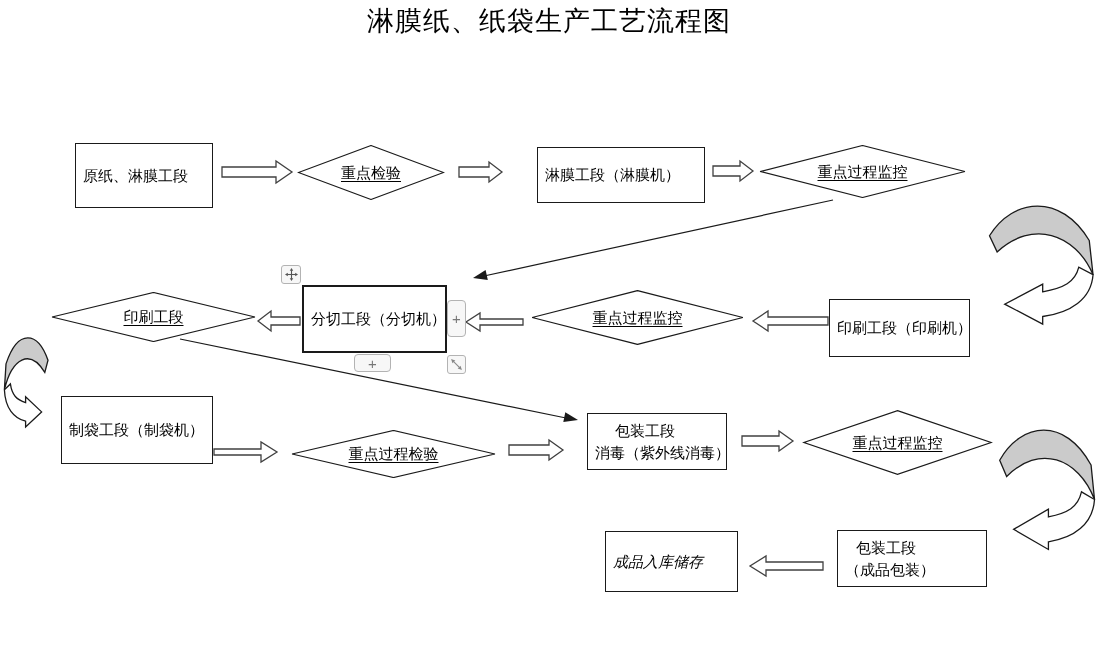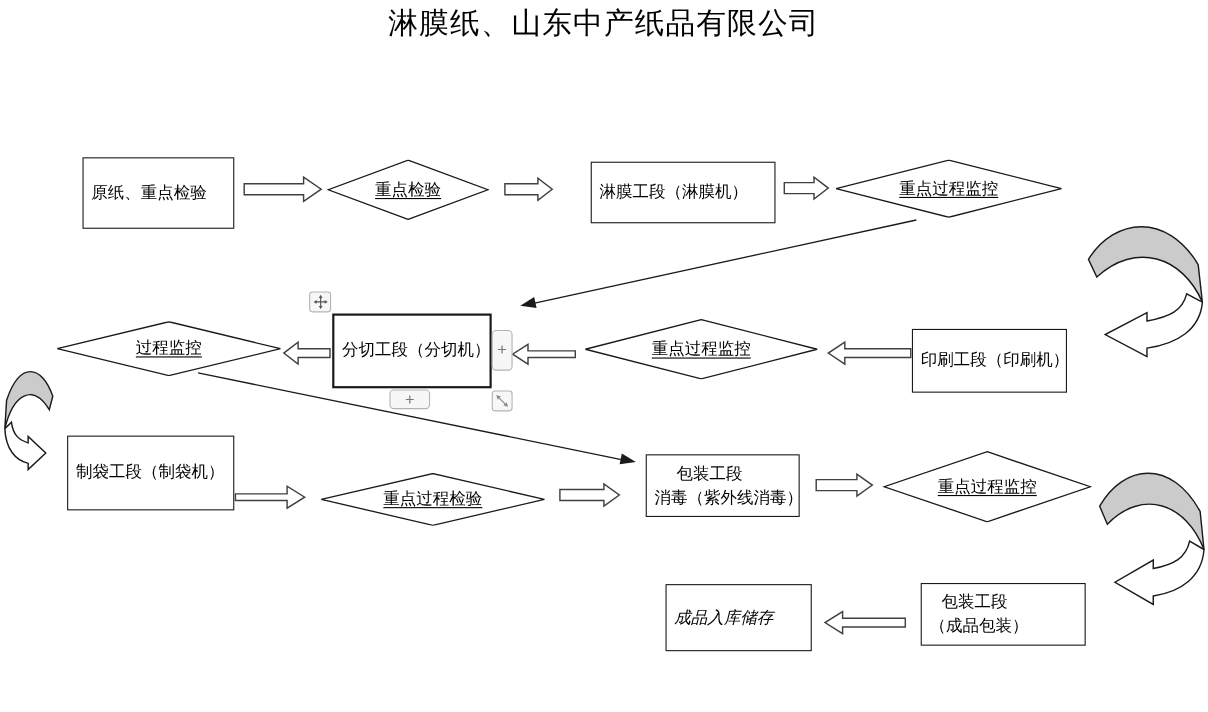--- a/index.html
+++ b/index.html
@@ -31,21 +31,21 @@
           box-sizing:border-box;display:flex;align-items:center;justify-content:center;
           color:#777;font-family:"Liberation Sans","DejaVu Sans",sans-serif;font-size:15px;line-height:1;}
   .handle svg{display:block;}
 </style>
 </head>
 <body>
 
 <div id="canvas">
 
   <div id="title">
-    <div>淋膜纸、山东中产纸品有限公司</div>
+    <div>淋膜纸、纸袋生产工艺流程图</div>
   </div>
 
   <svg id="connectors" xmlns="http://www.w3.org/2000/svg" viewBox="0 0 1098 647">
 
     <g>
       <polygon class="blockarrow" points="222,167 276,167 276,161 292,172 276,183 276,177 222,177"></polygon>
     </g>
     <g>
       <polygon class="blockarrow" points="459,167 489,167 489,162 502,172 489,182 489,177 459,177"></polygon>
     </g>
@@ -96,21 +96,21 @@
       <path class="curve-arrow" vector-effect="non-scaling-stroke" d="M 119 86 C 117 112, 95 126, 66 130 L 66 138 L 26 117 L 66 96 L 66 104 C 88 100, 100 94, 104 78 Z"></path>
     </g>
 
     <g transform="translate(991,417) scale(0.87,0.96)">
       <path class="curve-band" vector-effect="non-scaling-stroke" d="M 10 45 C 35 5, 85 0, 115 50 L 119 86 C 100 42, 55 28, 18 62 Z"></path>
       <path class="curve-arrow" vector-effect="non-scaling-stroke" d="M 119 86 C 117 112, 95 126, 66 130 L 66 138 L 26 117 L 66 96 L 66 104 C 88 100, 100 94, 104 78 Z"></path>
     </g>
   </svg>
 
   <div class="node rect" style="left:75px;top:143px;width:138px;height:65px;">
-    <span class="bline">原纸、重点检验</span>
+    <span class="bline">原纸、淋膜工段</span>
   </div>
 
   <div class="node rect" style="left:537px;top:147px;width:168px;height:56px;">
     <span class="bline">淋膜工段（淋膜机）</span>
   </div>
 
   <div class="node rect selected" style="left:302px;top:285px;width:145px;height:68px;">
     <span class="bline">分切工段（分切机）</span>
   </div>
 
@@ -147,21 +147,21 @@
     <svg viewBox="0 0 100 100" preserveAspectRatio="none">
         <polygon points="50,1 99,50 50,99 1,50" fill="#ffffff" stroke="#1a1a1a" vector-effect="non-scaling-stroke" stroke-width="1.2"></polygon>
       </svg>
     <span class="dlabel">重点过程监控</span>
   </div>
 
   <div class="node diamond" style="left:50px;top:292px;width:207px;height:50px;">
     <svg viewBox="0 0 100 100" preserveAspectRatio="none">
         <polygon points="50,1 99,50 50,99 1,50" fill="#ffffff" stroke="#1a1a1a" vector-effect="non-scaling-stroke" stroke-width="1.2"></polygon>
       </svg>
-    <span class="dlabel">过程监控</span>
+    <span class="dlabel">印刷工段</span>
   </div>
 
   <div class="node diamond" style="left:530px;top:290px;width:215px;height:55px;">
     <svg viewBox="0 0 100 100" preserveAspectRatio="none">
         <polygon points="50,1 99,50 50,99 1,50" fill="#ffffff" stroke="#1a1a1a" vector-effect="non-scaling-stroke" stroke-width="1.2"></polygon>
       </svg>
     <span class="dlabel">重点过程监控</span>
   </div>
 
   <div class="node diamond" style="left:290px;top:430px;width:207px;height:48px;">

